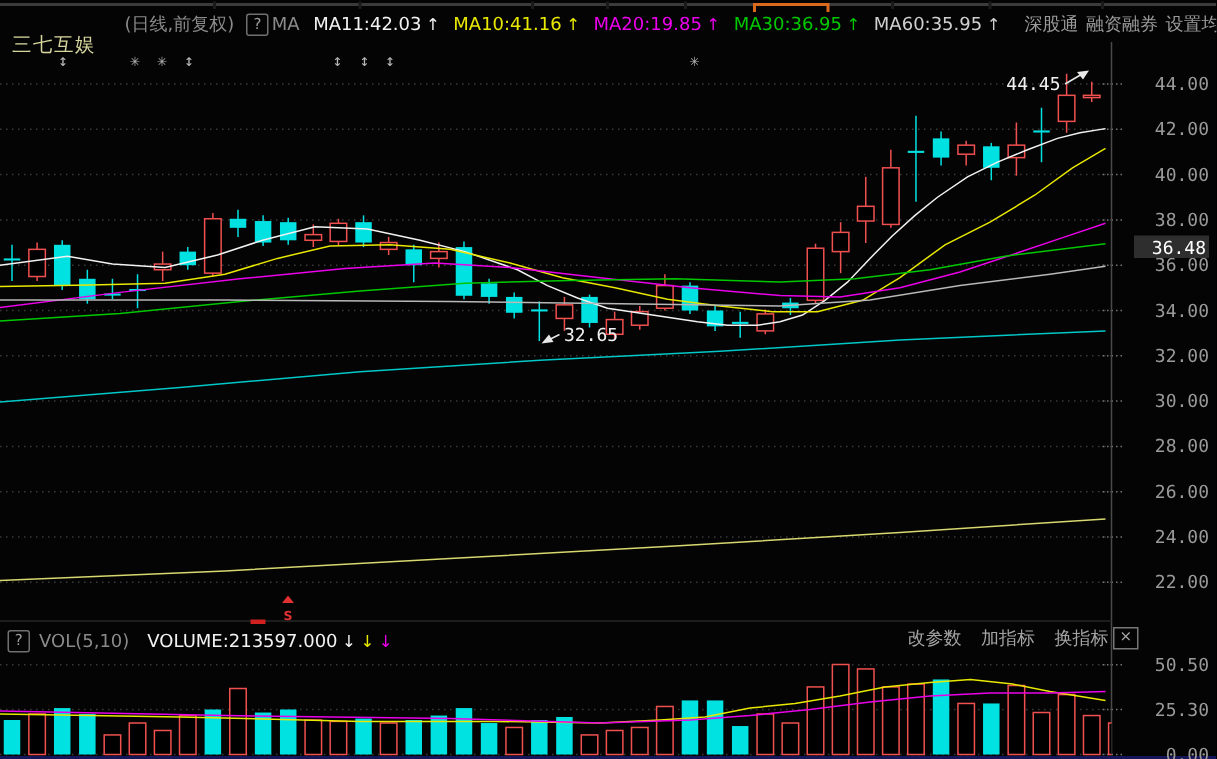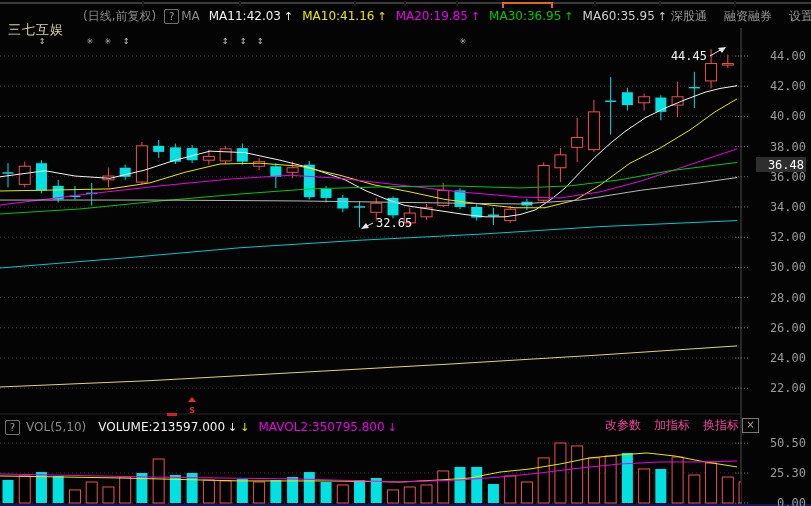--- a/index.html
+++ b/index.html
@@ -10,23 +10,23 @@
   #main-hdr{top:6px;left:0;height:20px;padding-left:8px;}
   #vol-hdr{top:417px;left:0;height:20px;padding-left:5px;}
   .title{color:#d6d69e;font-size:13px;letter-spacing:1px;margin-top:28px;}
   .dim{color:#8a8a8a;}
   .helpbox{display:inline-block;width:13px;height:13px;line-height:13px;text-align:center;
            border:1px solid #707070;border-radius:2px;color:#9a9a9a;font-size:10px;
            margin-left:8px;margin-right:2px;}
   .c-w{color:#f2f2f2;} .c-y{color:#e8e800;} .c-m{color:#ea00ea;} .c-g{color:#00c800;} .c-gy{color:#cfcfcf;}
   .mi{margin-left:9px;} .ar{margin-left:3px;font-size:11px;}
   .lnk{color:#9a9a9a;margin-left:9px;cursor:default;}
-  .lnk2{color:#9a9a9a;margin-left:17px;cursor:default;}
+  .lnk2{color:#9a9a9a;margin-left:5px;cursor:default;}
   #vol-actions{position:absolute;left:605px;top:417px;height:20px;display:flex;gap:13px;
-               font-size:12px;color:#ec4899;z-index:5;text-align:right;}
+               font-size:12px;color:#a3a3a3;z-index:5;text-align:right;}
   #vol-close{position:absolute;left:742px;top:418px;width:15px;height:13px;border:1px solid #777;
              color:#aaa;font-size:10px;line-height:12px;text-align:center;z-index:5;}
   svg text{font-family:"DejaVu Sans Mono","DejaVu Sans",monospace;}
 </style>
 </head>
 <body>
 
 <div id="app">
 
   <svg id="cv" width="811" height="506">
@@ -280,33 +280,32 @@
     <span class="c-w mi">MA11:42.03</span>
     <span class="c-w ar">↑</span>
     <span class="c-y mi">MA10:41.16</span>
     <span class="c-y ar">↑</span>
     <span class="c-m mi">MA20:19.85</span>
     <span class="c-m ar">↑</span>
     <span class="c-g mi">MA30:36.95</span>
     <span class="c-g ar">↑</span>
     <span class="c-gy mi">MA60:35.95</span>
     <span class="c-gy ar">↑</span>
-    <span class="lnk" style="margin-left:4px">深股通</span>
+    <span class="lnk" style="margin-left:16px">深股通</span>
     <span class="lnk2">融资融券</span>
     <span class="lnk2">设置均线</span>
 
   </div>
 
   <div class="hdr" id="vol-hdr">
     <span class="helpbox" style="margin-left:0">?</span>
     <span class="dim" style="margin-left:4px">VOL(5,10)</span>
     <span class="c-w mi" style="margin-left:12px">VOLUME:213597.000</span>
     <span class="c-w ar">↓</span>
     <span class="c-y ar">↓</span>
-    <span class="c-m mi">MAVOL2:350795.800</span>
     <span class="c-m ar">↓</span>
   </div>
 
   <div id="vol-actions">
     <span>改参数</span>
     <span>加指标</span>
     <span>换指标</span>
   </div>
   <div id="vol-close">×</div>
 

